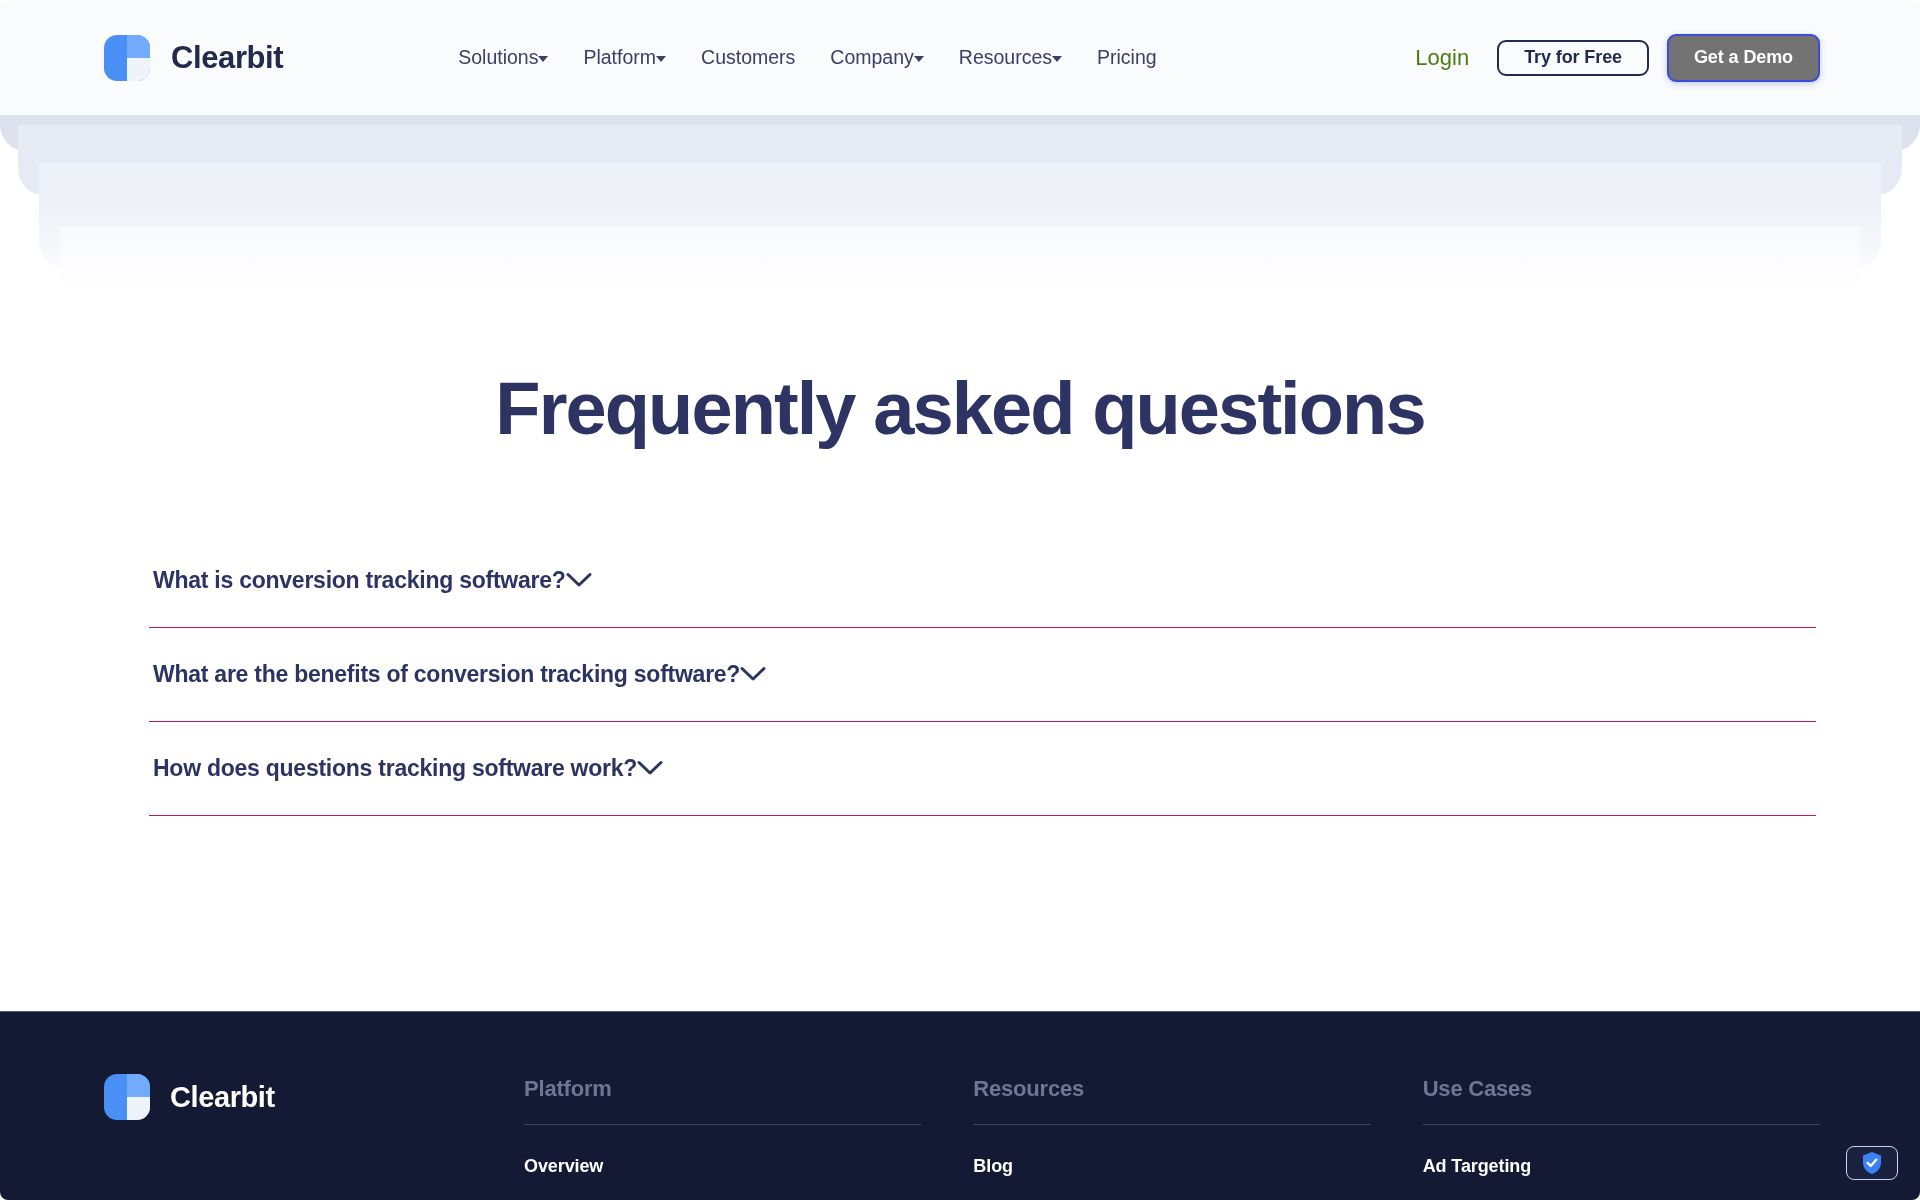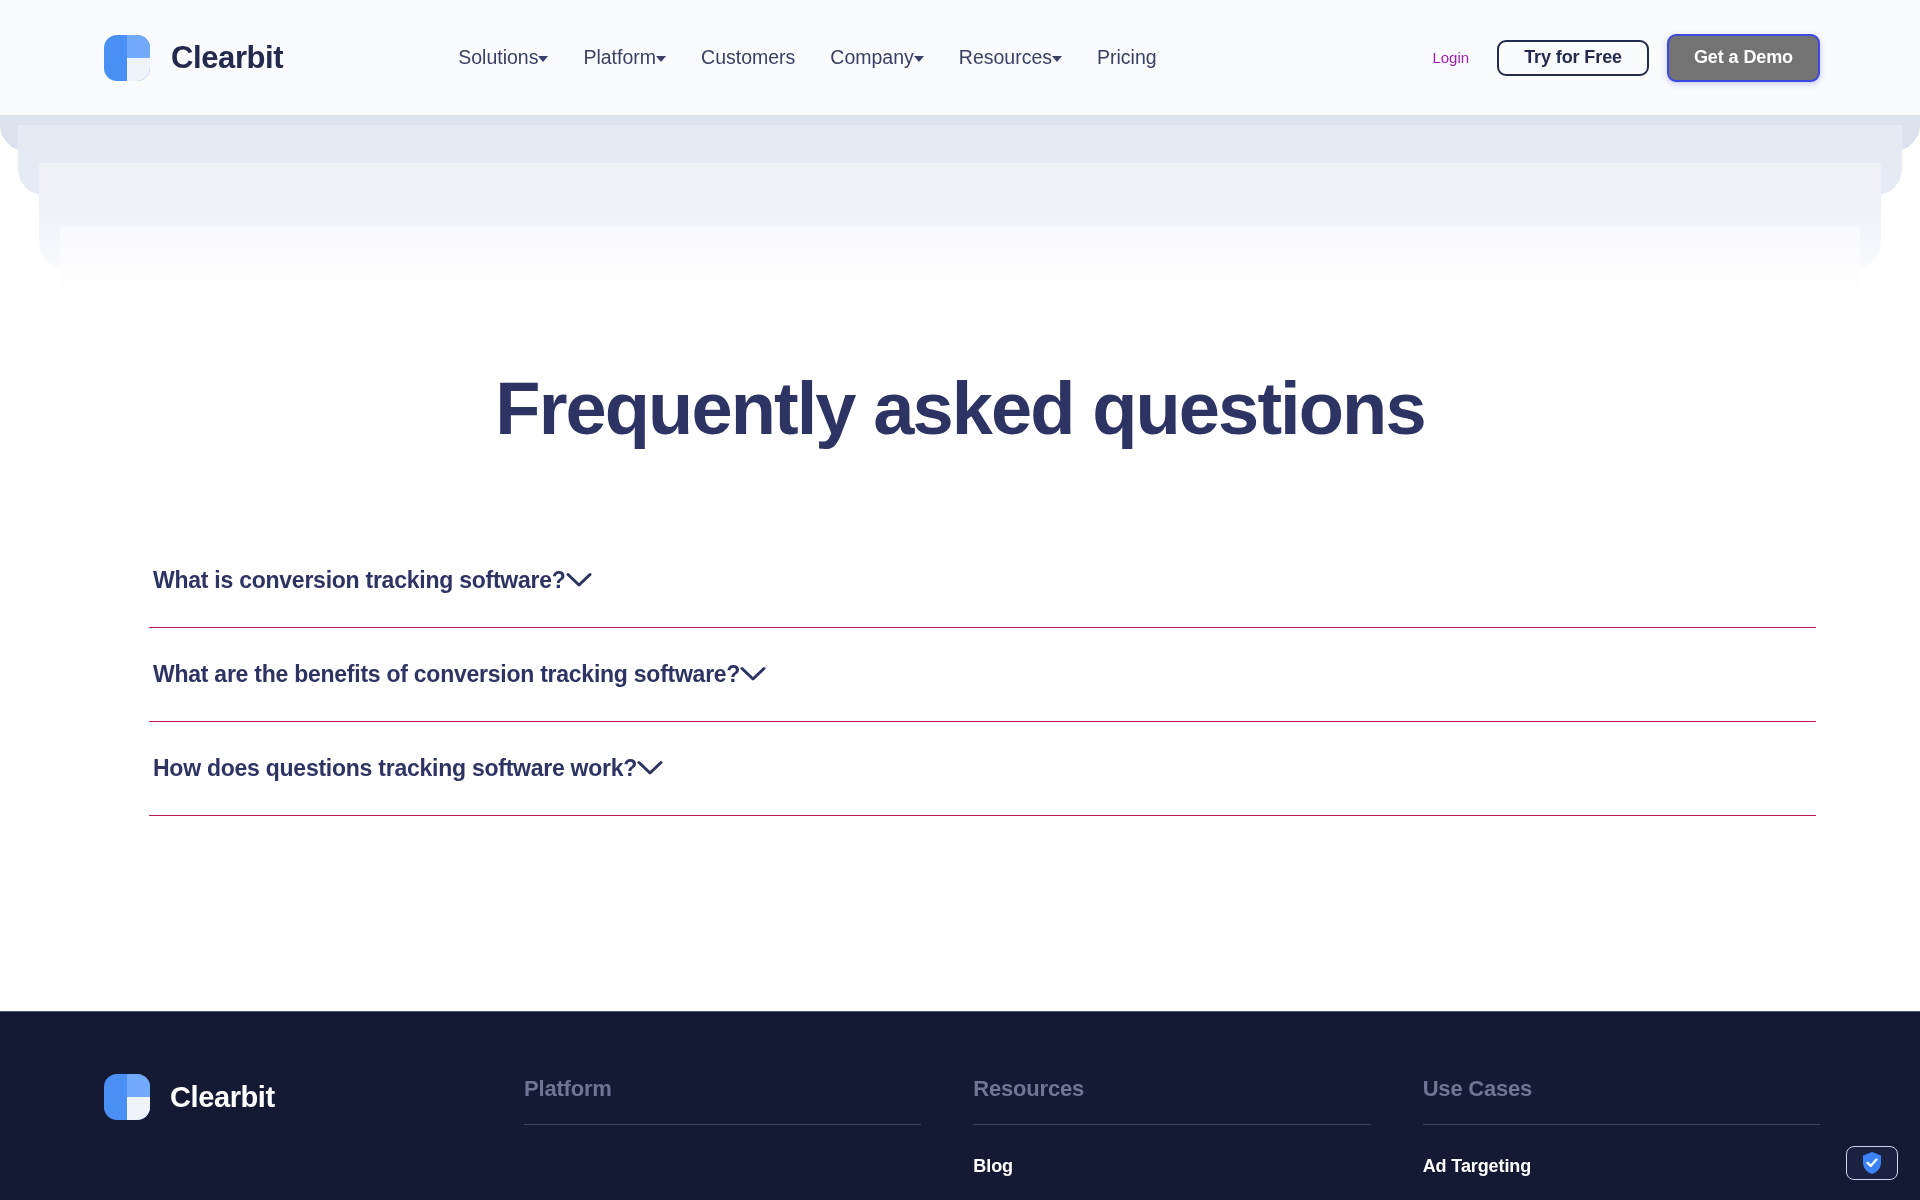--- a/index.html
+++ b/index.html
@@ -16,20 +16,21 @@
     background: #ffffff;
     color: #2d3362;
     -webkit-font-smoothing: antialiased;
   }
 
   .page {
     position: relative;
     width: 1920px;
     height: 1200px;
     overflow: hidden;
+    border-radius: 8px;
   }
 
   
   .site-header {
     position: relative;
     z-index: 40;
     height: 115px;
     background: #fafbfd;
     display: flex;
     align-items: center;
@@ -102,22 +103,22 @@
   }
 
   .header-actions {
     margin-left: auto;
     display: flex;
     align-items: center;
     gap: 18px;
   }
 
   .login-link {
-    font-size: 15px;
-    color: #a21caf;
+    font-size: 22px;
+    color: #4d7c0f;
     cursor: pointer;
     padding: 6px 10px;
   }
 
   .btn {
     display: inline-flex;
     align-items: center;
     justify-content: center;
     font-size: 18px;
     font-weight: 700;
@@ -411,20 +412,23 @@
         <span class="q-tr"></span>
         <span class="q-br"></span>
       </span>
       <span class="brand-name">Clearbit</span>
     </a>
 
     <div class="footer-cols">
 
       <div class="footer-col">
         <div class="footer-col-title">Platform</div>
+        <ul class="footer-links">
+          <li class="footer-link">Overview</li>
+        </ul>
       </div>
 
       <div class="footer-col">
         <div class="footer-col-title">Resources</div>
         <ul class="footer-links">
           <li class="footer-link">Blog</li>
         </ul>
       </div>
 
       <div class="footer-col">

